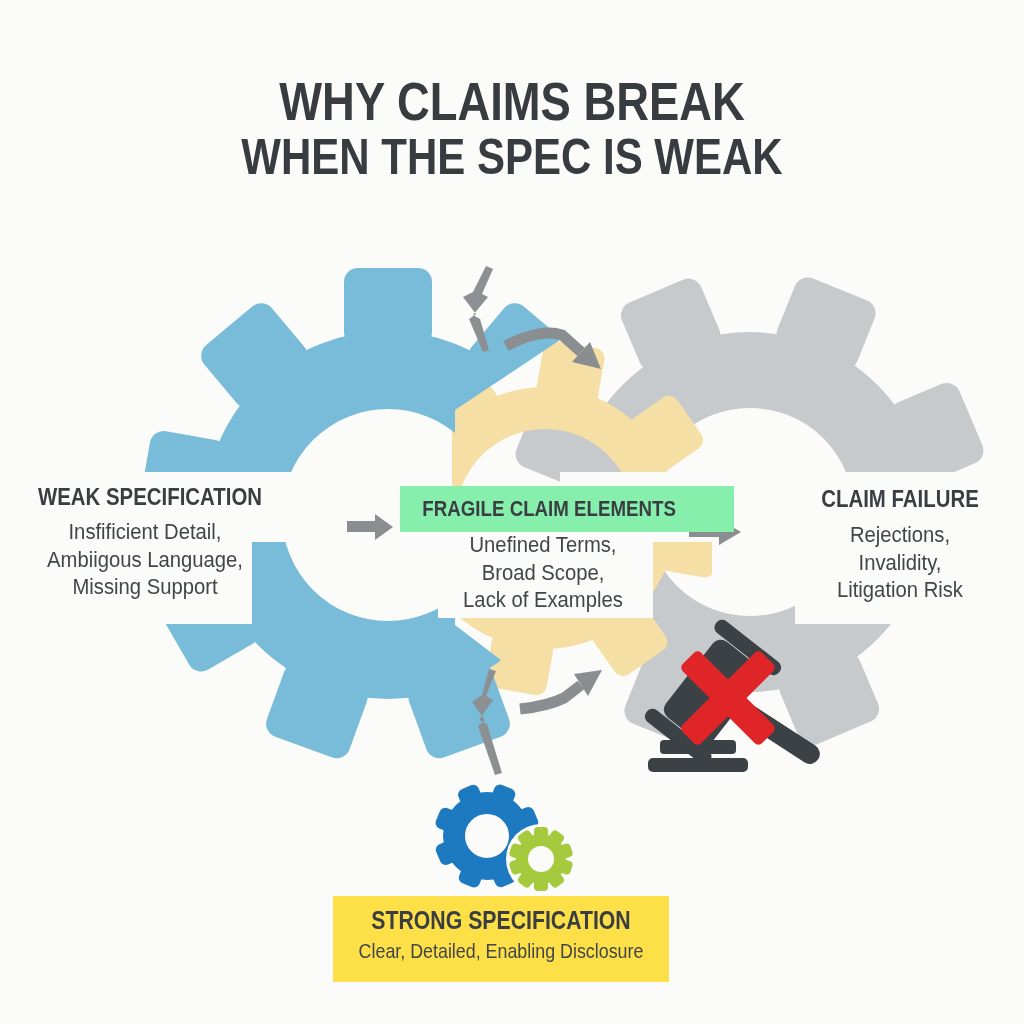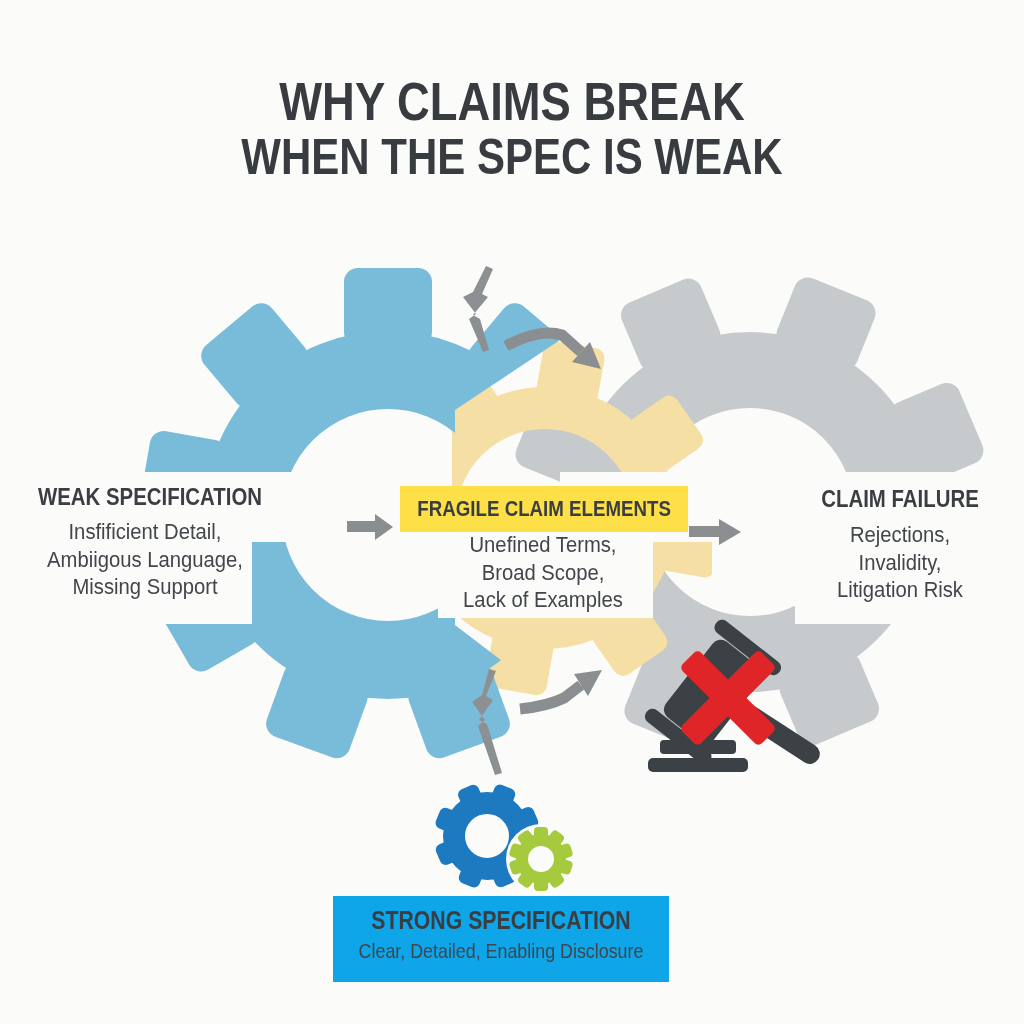--- a/index.html
+++ b/index.html
@@ -9,27 +9,27 @@
   svg{position:absolute;left:0;top:0;}
   .title-block{left:0;top:52px;width:1024px;text-align:center;font-weight:bold;
                color:#383c40;transform:scaleX(.84);transform-origin:50% 50%;}
   .title-l1{font-size:54px;line-height:58px;letter-spacing:0;}
   .title-l2{font-size:50px;line-height:54px;}
   .stage-title{font-weight:bold;color:#3a3e42;transform:scaleX(.85);transform-origin:50% 50%;white-space:nowrap;}
   .stage-details{color:#42464b;font-size:22px;line-height:27.5px;transform:scaleX(.92);
                  transform-origin:50% 50%;text-align:center;}
   .stage-left-title{left:0;top:463px;width:300px;text-align:center;font-size:24px;}
   .stage-left-details{left:0;top:498px;width:290px;}
-  .stage-mid-band{left:400px;top:466px;width:288px;height:46px;background:#fde047;
-                  display:flex;align-items:center;justify-content:center;}
+  .stage-mid-band{left:400px;top:466px;width:334px;height:46px;background:#86efac;
+                  display:flex;align-items:center;justify-content:flex-start;}
   .stage-mid-band .stage-title{font-size:22px;}
   .stage-mid-details{left:418px;top:511px;width:250px;}
   .stage-right-title{left:790px;top:465px;width:220px;text-align:center;font-size:24px;}
   .stage-right-details{left:795px;top:501px;width:210px;}
-  .footer-box{left:333px;top:876px;width:336px;height:86px;background:#0ea5e9;
+  .footer-box{left:333px;top:876px;width:336px;height:86px;background:#fde047;
               text-align:center;}
   .footer-title{margin-top:10px;font-size:25px;font-weight:bold;color:#3a3e42;
                 transform:scaleX(.85);transform-origin:50% 50%;white-space:nowrap;}
   .footer-sub{font-size:21px;color:#42464b;margin-top:4px;transform:scaleX(.85);
               transform-origin:50% 50%;white-space:nowrap;}
 </style>
 </head>
 <body>
 
 <div class="canvas">

